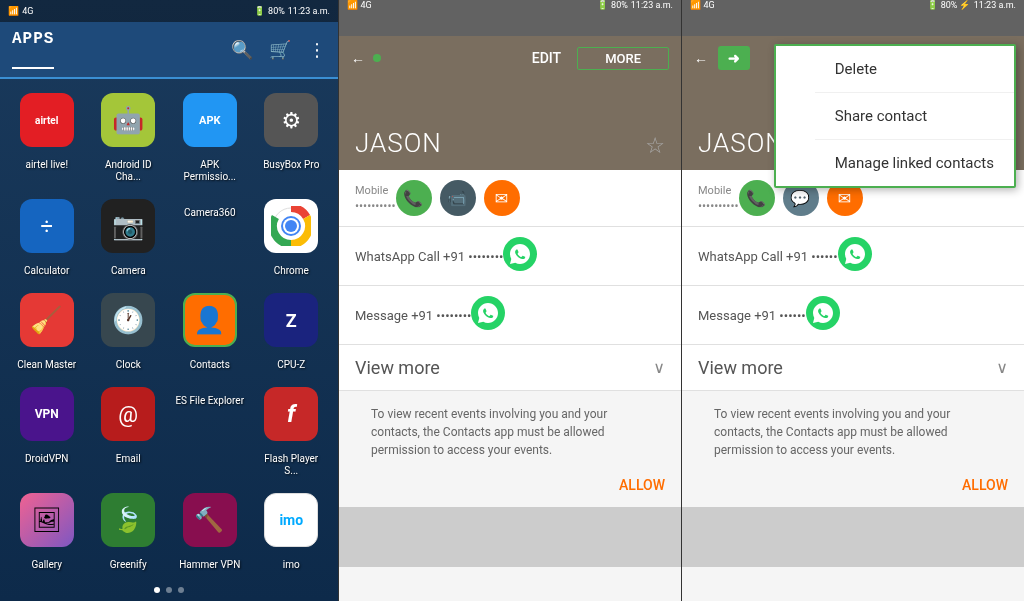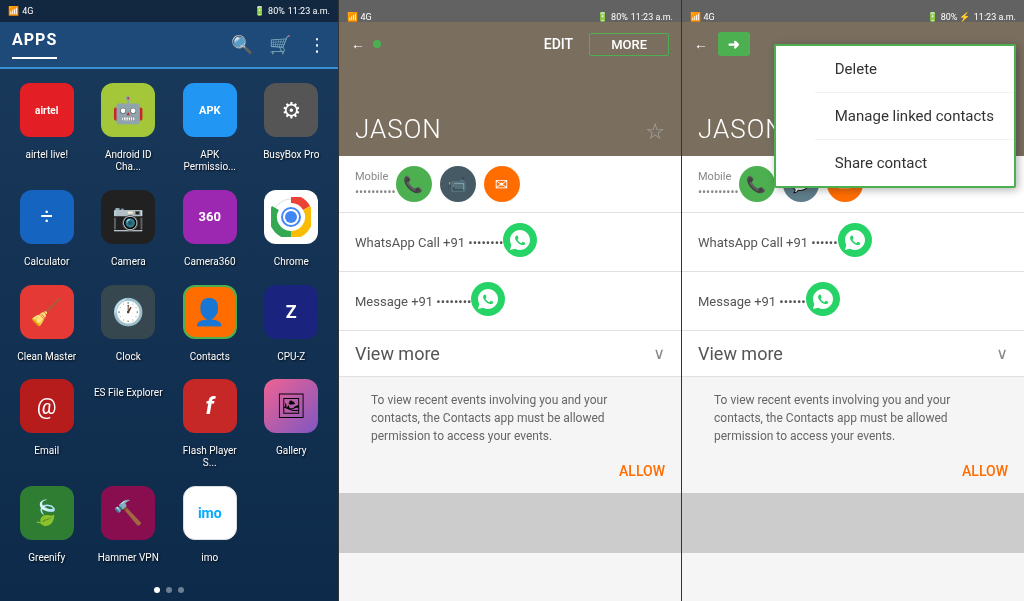--- a/index.html
+++ b/index.html
@@ -34,21 +34,22 @@
       padding: 8px 12px;
       background: #1e4a7a;
       border-bottom: 2px solid #3a8fd4;
     }
     .apps-title {
       color: #fff;
       font-size: 16px;
       font-weight: bold;
       letter-spacing: 1px;
       border-bottom: 2px solid #fff;
-      padding-bottom: 8px;
+      padding-bottom: 19px;
+      font-family: Liberation Mono, monospace;
     }
     .apps-header-icons { display: flex; gap: 16px; color: #fff; font-size: 18px; }
 
     .apps-grid {
       display: grid;
       grid-template-columns: repeat(4, 1fr);
       gap: 4px;
       padding: 8px;
       flex: 1;
       overflow: hidden;
@@ -76,21 +77,21 @@
     .app-label {
       color: #fff;
       font-size: 10px;
       text-align: center;
       line-height: 1.2;
       text-shadow: 1px 1px 2px rgba(0,0,0,0.8);
       margin-top: 8px;
     }
 
     
-    .icon-airtel { background: #e31e24; border-radius: 9px; }
+    .icon-airtel { background: #e31e24; }
     .icon-android { background: #a4c639; }
     .icon-apk { background: #2196F3; border-radius: 11px; }
     .icon-busybox { background: #555; }
     .icon-calculator { background: #1565C0; }
     .icon-camera { background: #212121; }
     .icon-camera360 { background: #9C27B0; }
     .icon-chrome { background: #fff; }
     .icon-cleanmaster { background: #e53935; }
     .icon-clock { background: #37474f; }
     .icon-contacts { background: #ff6d00; border: 2px solid #4CAF50; }
@@ -118,24 +119,24 @@
       width: 343px;
       height: 601px;
       background: #f5f5f5;
       display: flex;
       flex-direction: column;
       flex-shrink: 0;
       border-left: 1px solid #333;
     }
 
     .contact-status-bar {
-      height: 22px;
+      height: 36px;
       background: rgba(0,0,0,0.6);
       display: flex;
-      align-items: flex-end;
+      align-items: flex-start;
       justify-content: space-between;
       padding: 0 8px;
       font-size: 10px;
       color: #fff;
     }
 
     .contact-toolbar {
       background: #7a6e5f;
       height: 44px;
       display: flex;
@@ -145,21 +146,21 @@
     }
     .contact-toolbar-left { display: flex; align-items: center; gap: 8px; }
     .contact-toolbar-right { display: flex; align-items: center; gap: 16px; }
     .toolbar-btn { color: #fff; font-size: 14px; cursor: pointer; font-weight: 500; }
     .toolbar-btn-outline {
       color: #fff;
       font-size: 13px;
       cursor: pointer;
       font-weight: 500;
       border: 1px solid #4CAF50;
-      padding: 3px 21px;
+      padding: 3px 27px;
       border-radius: 2px;
     }
     .green-dot { width: 8px; height: 8px; border-radius: 50%; background: #4CAF50; }
 
     .contact-header {
       background: #7a6e5f;
       height: 90px;
       display: flex;
       align-items: flex-end;
       padding: 0 16px 12px;
@@ -325,23 +326,20 @@
       </div>
       <span class="app-label">Calculator</span>
     </div>
     <div class="app-item">
       <div class="app-icon icon-camera">
         <span style="font-size:26px">📷</span>
       </div>
       <span class="app-label">Camera</span>
     </div>
     <div class="app-item">
-      <div class="app-icon icon-camera360">
-        <span style="color:#fff;font-size:13px;font-weight:bold">360</span>
-      </div>
       <span class="app-label">Camera360</span>
     </div>
     <div class="app-item">
       <div class="app-icon icon-chrome">
 
         <svg width="40" height="40" viewBox="0 0 40 40">
           <circle cx="20" cy="20" r="18" fill="#fff" stroke="#ddd" stroke-width="1"></circle>
           <circle cx="20" cy="20" r="10" fill="#4285f4"></circle>
           <path d="M20 2 A18 18 0 0 1 35.6 11" fill="none" stroke="#ea4335" stroke-width="8"></path>
           <path d="M35.6 11 A18 18 0 0 1 20 38" fill="none" stroke="#fbbc05" stroke-width="8"></path>
@@ -372,20 +370,26 @@
       <span class="app-label">Contacts</span>
     </div>
     <div class="app-item">
       <div class="app-icon icon-cpuz">
         <span style="color:#fff;font-size:18px;font-weight:bold">Z</span>
       </div>
       <span class="app-label">CPU-Z</span>
     </div>
 
     <div class="app-item">
+      <div class="app-icon icon-droidvpn">
+        <span style="color:#fff;font-size:12px;font-weight:bold">VPN</span>
+      </div>
+      <span class="app-label">DroidVPN</span>
+    </div>
+    <div class="app-item">
       <div class="app-icon icon-email">
         <span style="color:#fff;font-size:22px">@</span>
       </div>
       <span class="app-label">Email</span>
     </div>
     <div class="app-item">
       <span class="app-label">ES File Explorer</span>
     </div>
     <div class="app-item">
       <div class="app-icon icon-flash">
@@ -534,24 +538,24 @@
       </div>
     </div>
     <div style="width:30px"></div>
   </div>
 
   <div class="dropdown-menu">
     <div class="dropdown-item">
       <span>Delete</span>
     </div>
     <div class="dropdown-item">
+      <span>Share contact</span>
+    </div>
+    <div class="dropdown-item">
       <span>Manage linked contacts</span>
-    </div>
-    <div class="dropdown-item">
-      <span>Share contact</span>
     </div>
   </div>
 
   <div class="contact-header">
     <span class="contact-name">JASON</span>
     <span class="star-icon">☆</span>
   </div>
 
   <div class="contact-body">
 

